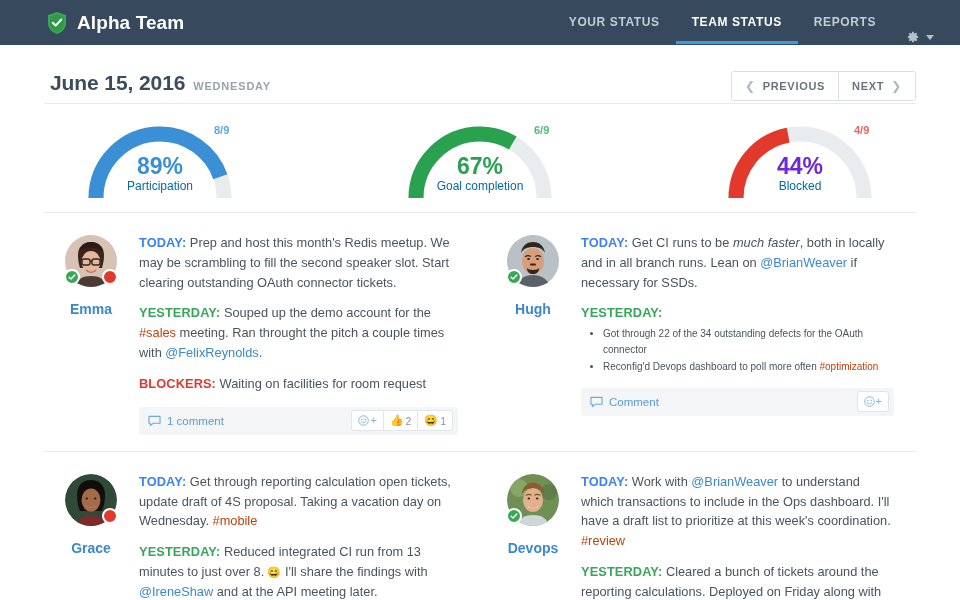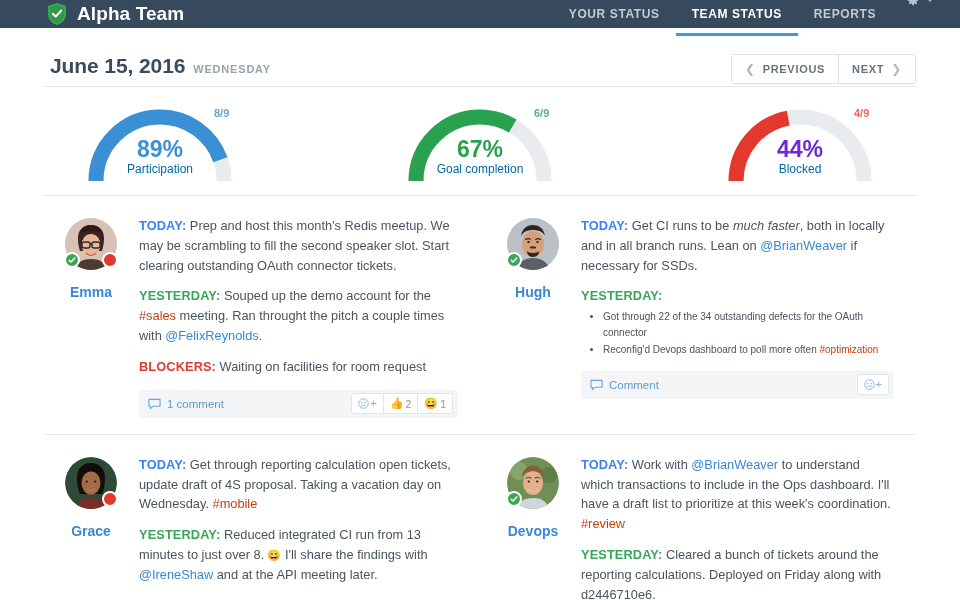--- a/index.html
+++ b/index.html
@@ -7,36 +7,36 @@
   html, body {
     width: 960px; height: 600px;
     font-family: "Liberation Sans", sans-serif;
     background: #ffffff;
     overflow: hidden;
     -webkit-font-smoothing: antialiased;
   }
 
   
   .topbar {
-    height: 28px;
+    height: 45px;
     background: #37495c;
     display: flex;
     align-items: center;
     justify-content: space-between;
     padding: 0 18px 0 46px;
   }
   .brand { display: flex; align-items: center; gap: 9px; }
   .brand-logo { width: 22px; height: 24px; display: block; }
   .brand-name {
     color: #ffffff;
     font-size: 19px;
     font-weight: bold;
     letter-spacing: 0.1px;
   }
-  .nav { display: flex; align-items: flex-start; height: 43px; }
+  .nav { display: flex; align-items: flex-end; height: 43px; }
   .nav-item {
     color: #c3ccd5;
     font-size: 12px;
     font-weight: bold;
     letter-spacing: 0.6px;
     padding: 0 16px;
     height: 43px;
     line-height: 43px;
     cursor: pointer;
     position: relative;

